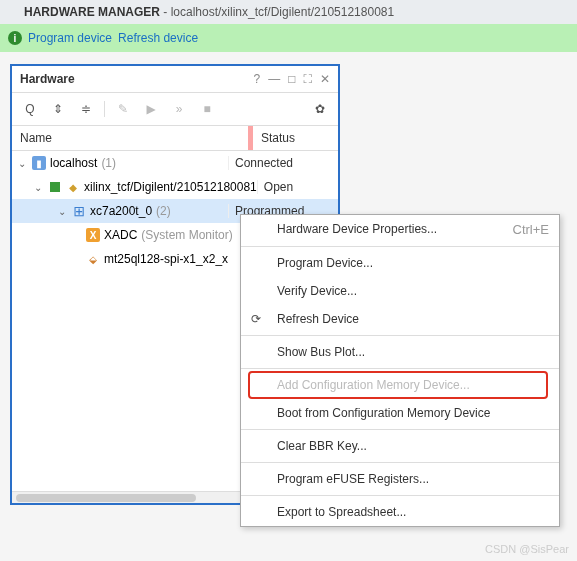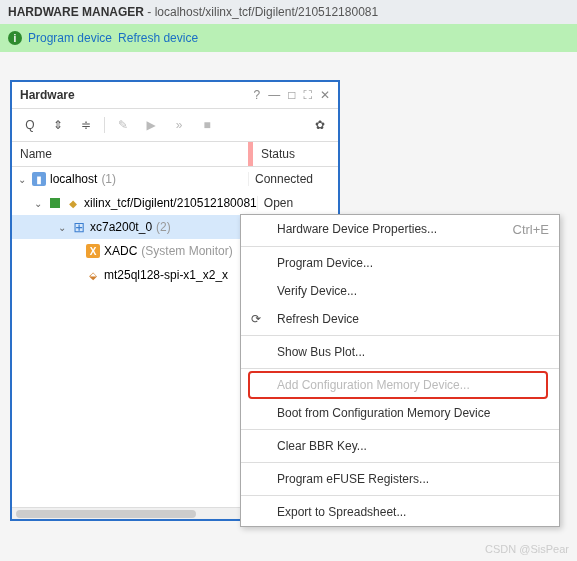--- a/index.html
+++ b/index.html
@@ -1,39 +1,39 @@
 <!DOCTYPE html>
 <html><head>
 <meta charset="utf-8">
 <style>
 *{box-sizing:border-box;font-family:Arial,Helvetica,sans-serif;font-size:12px;margin:0;padding:0}
 body{background:#f5f5f5;width:577px;height:561px;overflow:hidden;position:relative}
-.header{background:#eaedf0;padding:5px 8px;color:#333;font-weight:bold}
+.header{background:#eaedf0;padding:5px 24px;color:#333;font-weight:bold}
 .header .path{font-weight:normal;color:#555}
 .banner{background:#b9f0b5;padding:7px 8px;display:flex;align-items:center;gap:6px;color:#333}
 .banner .info-icon{width:14px;height:14px;border-radius:50%;background:#2e8b2e;color:#fff;display:flex;align-items:center;justify-content:center;font-weight:bold;font-size:10px}
 .banner a{color:#1a6fc4;text-decoration:none;margin-left:0}
-.workspace{padding:28px 10px}
+.workspace{padding:12px 10px}
 .hw-panel{border:2px solid #2a6fc8;width:330px;background:#fff}
 .hw-title{display:flex;align-items:center;justify-content:space-between;padding:6px 8px;border-bottom:1px solid #ddd}
 .hw-title .t{font-weight:bold;color:#333}
 .win-ctrl{display:flex;gap:8px;color:#888}
 .toolbar{display:flex;align-items:center;padding:5px 6px;border-bottom:1px solid #ddd;gap:4px}
 .tb-btn{width:24px;height:22px;display:flex;align-items:center;justify-content:center;color:#555;border-radius:2px}
 .tb-btn.dis{color:#bbb}
 .tb-sep{width:1px;height:16px;background:#ddd;margin:0 2px}
 .tb-spacer{flex:1}
 .cols{display:flex;border-bottom:1px solid #ddd;background:#fff}
 .col-h{padding:5px 8px;color:#333}
 .col-name{flex:1}
 .col-status{width:90px;border-left:5px solid #fca5a5}
 .tree{min-height:340px;position:relative}
 .row{display:flex;align-items:center;height:24px}
 .row .cell-n{flex:1;display:flex;align-items:center;gap:4px;padding-left:6px;white-space:nowrap}
-.row .cell-s{width:90px;padding-left:6px;border-left:1px solid #eee;color:#333}
+.row .cell-s{width:110px;padding-left:6px;border-left:1px solid #eee;color:#333}
 .row.sel{background:#d6e8fb}
 .chev{width:10px;color:#666;font-size:10px}
 .ic{width:14px;height:14px;display:inline-flex;align-items:center;justify-content:center;font-size:10px}
 .ic-server{background:#6aa0e0;color:#fff;border-radius:2px}
 .ic-board{background:#3a9a3a;width:10px;height:10px}
 .ic-chip{color:#3b7ed0;font-size:14px}
 .ic-xadc{background:#f0a030;color:#fff;border-radius:2px;font-weight:bold}
 .ic-mem{color:#d08030}
 .dim{color:#999}
 .scrollbar{height:12px;background:#f0f0f0;border-top:1px solid #ddd;position:relative}

